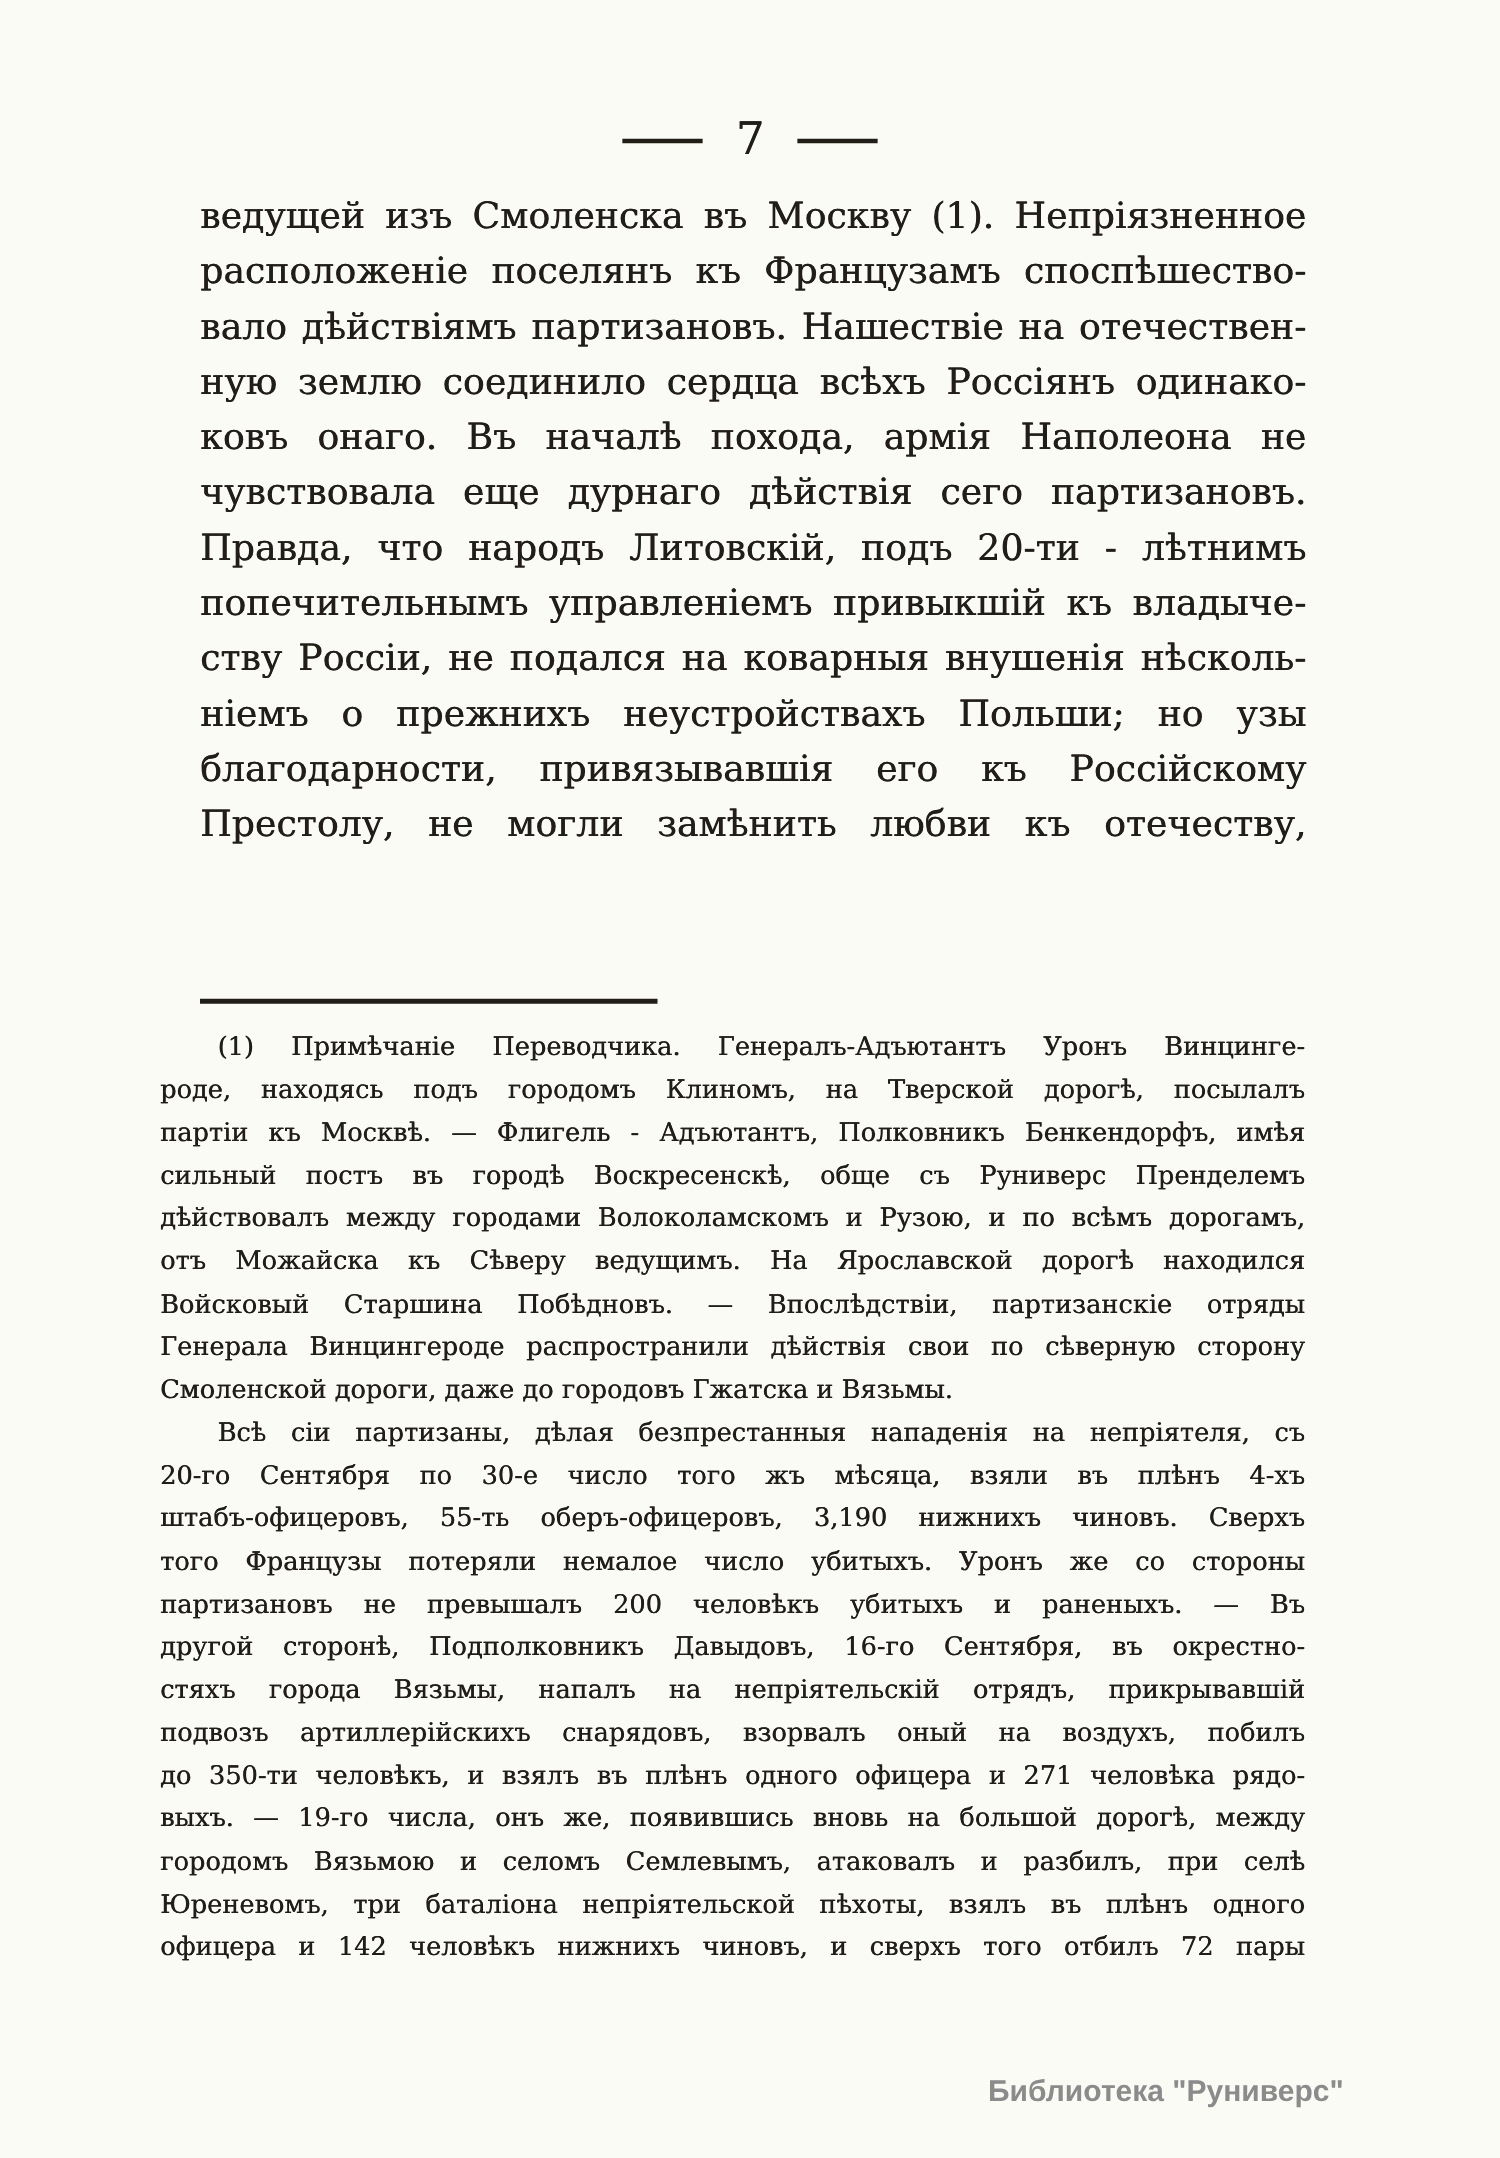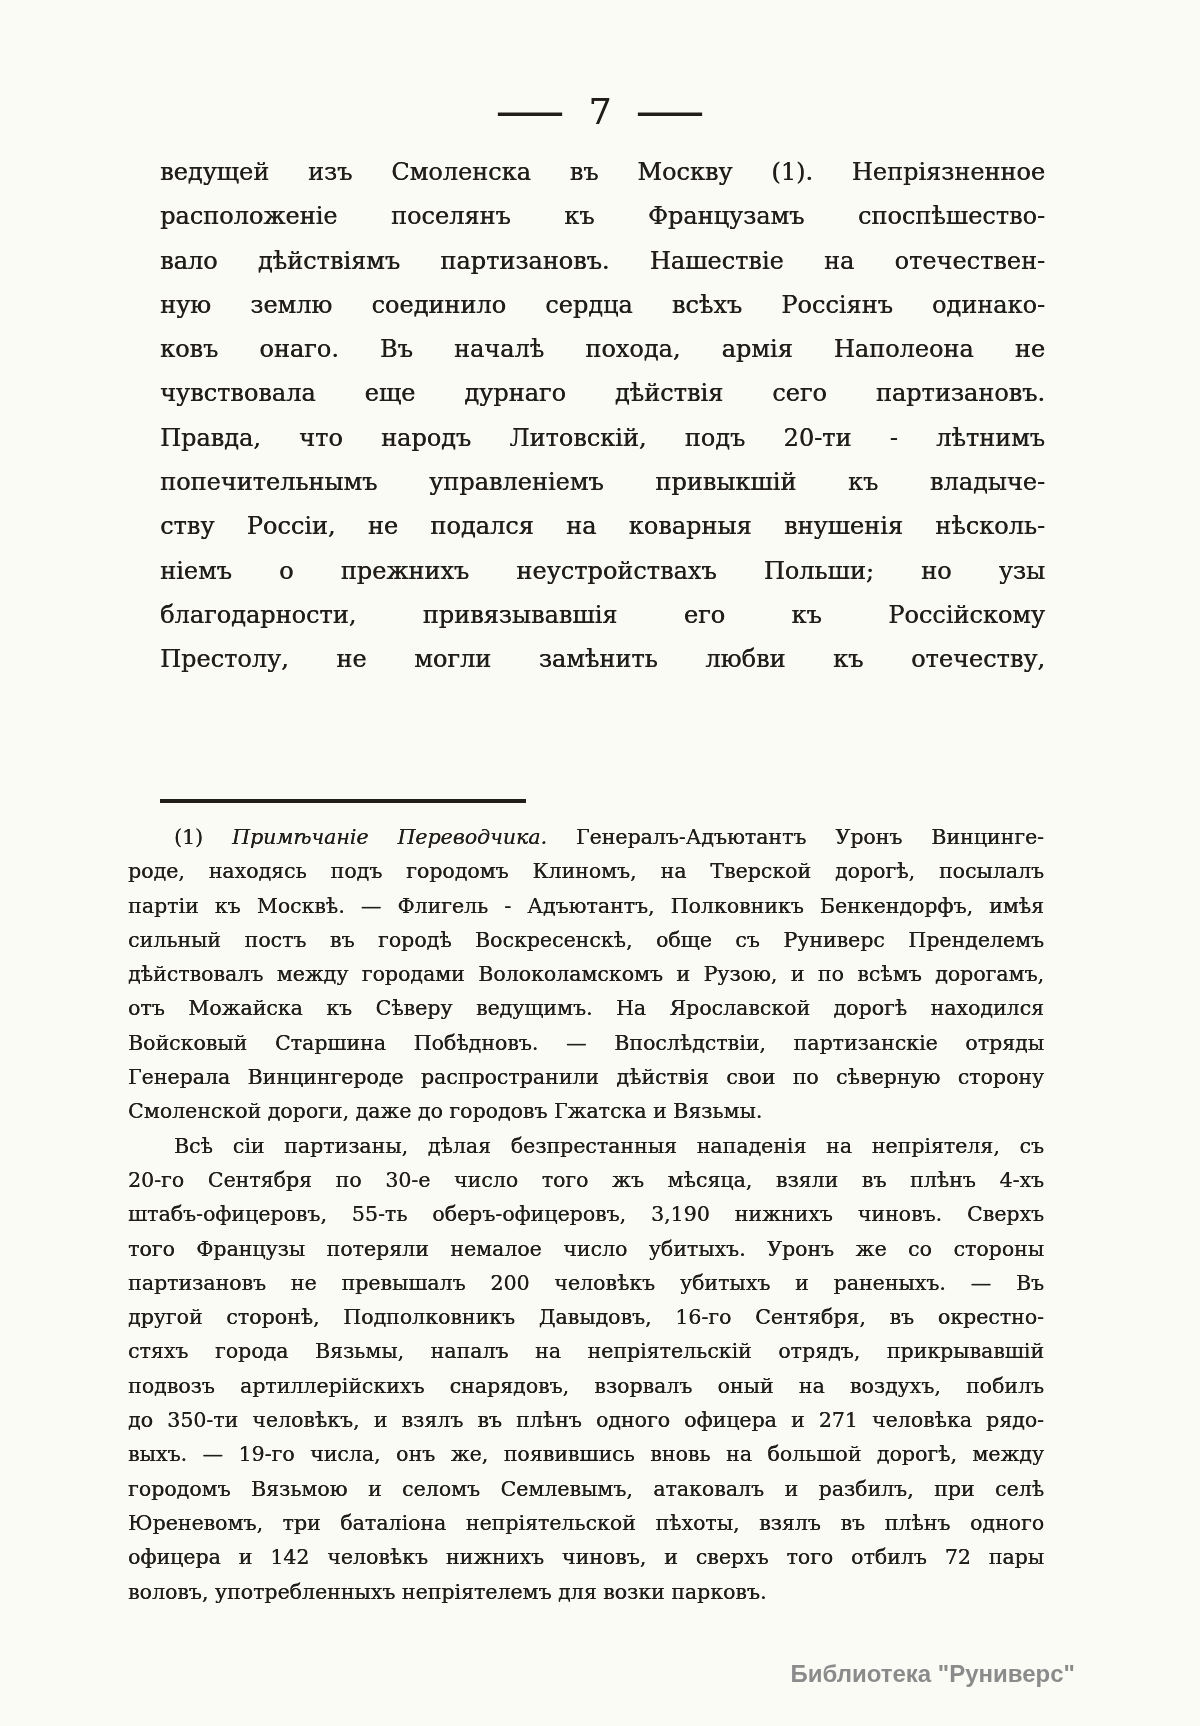--- a/index.html
+++ b/index.html
@@ -27,21 +27,21 @@
     font-weight:bold;
     line-height:1;
   }
   .pagenum-row .num{
     font-size:36px;
     line-height:1;
     text-shadow:0.4px 0 0 currentColor;
   }
   .main-text{
     position:absolute;left:160px;top:150px;width:885px;
-    font-size:24px;
+    font-size:29px;
   }
   .main-text .mline{
     height:44.3px;line-height:44.3px;
     text-align:justify;
     text-align-last:justify;
     text-justify:inter-word;
     text-shadow:0.4px 0 0 currentColor;
     white-space:nowrap;
   }
   .fn-rule{
@@ -56,21 +56,21 @@
   .footnote .fline{
     height:34.3px;line-height:34.3px;
     text-align:justify;
     text-align-last:justify;
     text-justify:inter-word;
     text-shadow:0.3px 0 0 currentColor;
     white-space:nowrap;
   }
   .footnote .fline.indent{text-indent:46px;}
   .footnote .fline.nojust{text-align-last:left;}
-  .footnote .it{font-style:italic;}
+  .footnote .it{}
   .watermark{
     position:absolute;left:0;top:1660px;width:1075px;
     text-align:right;
     font-family:"Liberation Sans", sans-serif;
     font-weight:bold;
     font-size:24px;
     color:var(--watermark);
   }
 </style>
 </head>
@@ -118,17 +118,16 @@
       <div class="fline">того Французы потеряли немалое число убитыхъ. Уронъ же со стороны</div>
       <div class="fline">партизановъ не превышалъ 200 человѣкъ убитыхъ и раненыхъ. — Въ</div>
       <div class="fline">другой сторонѣ, Подполковникъ Давыдовъ, 16-го Сентября, въ окрестно-</div>
       <div class="fline">стяхъ города Вязьмы, напалъ на непріятельскій отрядъ, прикрывавшій</div>
       <div class="fline">подвозъ артиллерійскихъ снарядовъ, взорвалъ оный на воздухъ, побилъ</div>
       <div class="fline">до 350-ти человѣкъ, и взялъ въ плѣнъ одного офицера и 271 человѣка рядо-</div>
       <div class="fline">выхъ. — 19-го числа, онъ же, появившись вновь на большой дорогѣ, между</div>
       <div class="fline">городомъ Вязьмою и селомъ Семлевымъ, атаковалъ и разбилъ, при селѣ</div>
       <div class="fline">Юреневомъ, три баталіона непріятельской пѣхоты, взялъ въ плѣнъ одного</div>
       <div class="fline">офицера и 142 человѣкъ нижнихъ чиновъ, и сверхъ того отбилъ 72 пары</div>
-      <div class="fline nojust">воловъ, употребленныхъ непріятелемъ для возки парковъ.</div>
     </div>
 </div>
 
 <div class="watermark">Библиотека "Руниверс"</div>
 
 </body></html>

